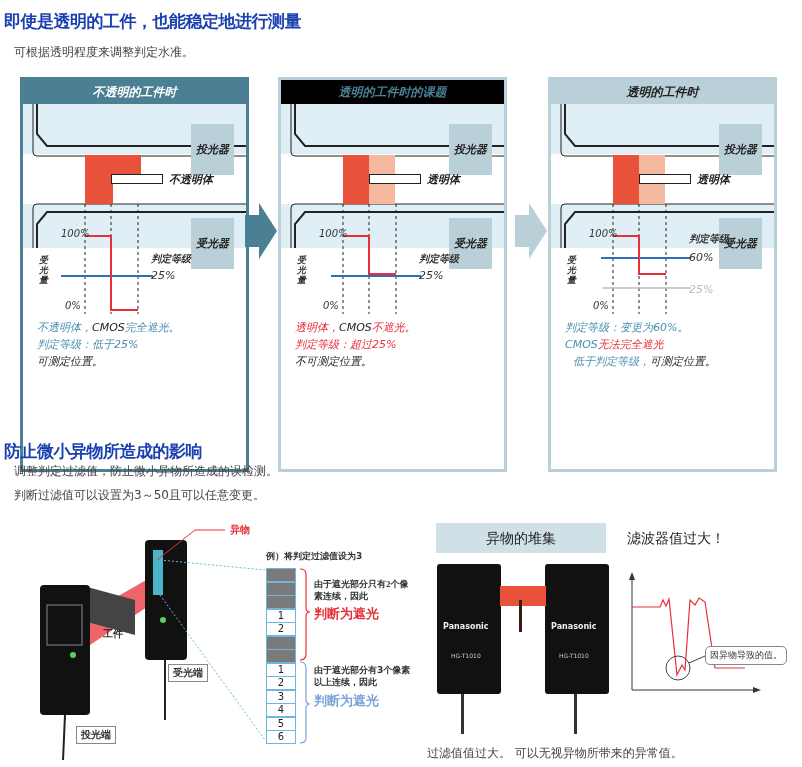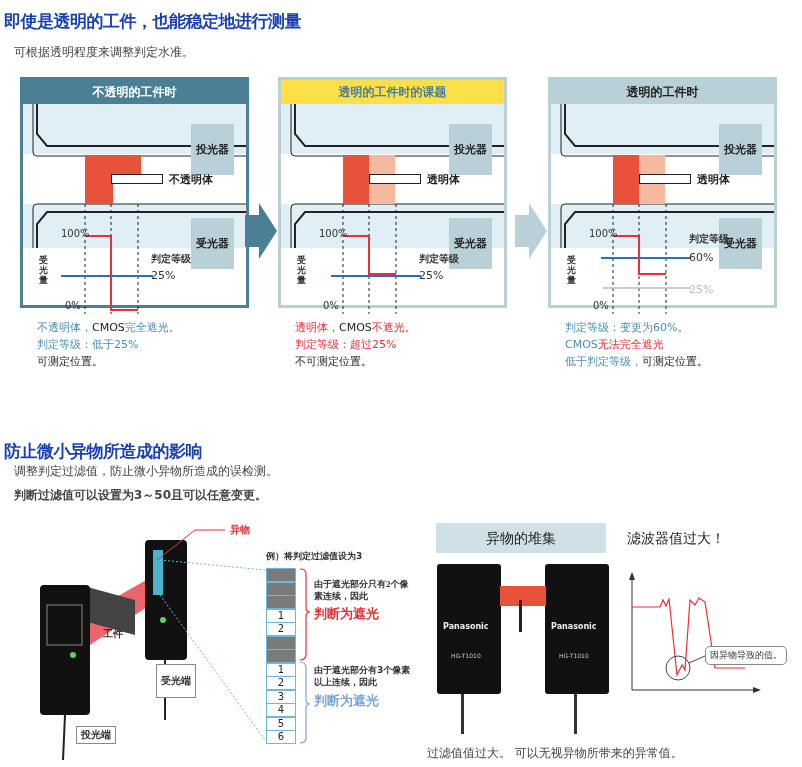--- a/index.html
+++ b/index.html
@@ -1,25 +1,25 @@
 <!DOCTYPE html>
 <html><head>
 <meta charset="utf-8">
 <style>
   * { box-sizing: border-box; margin: 0; padding: 0; }
   body { width: 802px; height: 767px; background: #ffffff; font-family: "DejaVu Sans", sans-serif; position: relative; overflow: hidden; color: #333; }
   .abs { position: absolute; }
   .h1 { left: 4px; top: 10px; font-size: 17px; font-weight: bold; color: #1a3fb0; letter-spacing: -0.5px; }
   .sub { left: 14px; font-size: 12px; color: #444; }
-  .panel { position: absolute; top: 77px; width: 229px; height: 231px; background: #fff; }
+  .panel { position: absolute; top: 77px; width: 229px; height: 395px; background: #fff; font-style: italic; }
   .panel .hdr { height: 24px; text-align: center; font-size: 12px; font-weight: bold; line-height: 24px; }
   .p1 { left: 20px; border: 3px solid #4b7f93; }
   .p1 .hdr { background: #4b7f93; color: #fff; }
   .p2 { left: 278px; border: 3px solid #b9d0d8; }
-  .p2 .hdr { background: #fde047; color: #4b7f93; }
+  .p2 .hdr { background: #000000; color: #4b7f93; }
   .p3 { left: 548px; border: 3px solid #b9d0d8; }
   .p3 .hdr { background: #b9d0d8; color: #222; }
   .sens { position: absolute; left: 0; right: 0; background: #e0eef5; }
   .lbl { position: absolute; background: #b9d0d8; font-size: 11px; font-weight: bold; padding: 18px 5px; color: #222; }
   .txt { position: absolute; font-size: 11px; line-height: 16px; }
   .blue { color: #4b8fb0; } .red { color: #e8303a; } .blk { color: #222; }
   .pix { position: absolute; width: 30px; height: 16px; border: 1px solid #6fb6dd; font-size: 10px; text-align: center; line-height: 14px; color: #222; background: #fff; }
   .pix.g { background: #7a7a7a; }
   .dev { position: absolute; background: #111; border-radius: 3px; }
 </style>
@@ -137,35 +137,35 @@
     </svg>
     <div class="abs" style="left:38px;top:148px;font-size:10px;">100%</div>
     <div class="abs" style="left:42px;top:220px;font-size:10px;">0%</div>
     <div class="abs" style="left:16px;top:175px;width:10px;font-size:9px;font-weight:bold;line-height:10px;">受光量</div>
     <div class="abs" style="left:138px;top:152px;font-size:10px;font-weight:bold;">判定等级</div>
     <div class="abs" style="left:138px;top:171px;font-size:11px;">60%</div>
     <div class="abs" style="left:138px;top:203px;font-size:11px;color:#bbb;">25%</div>
     <div class="notes">
         <div class="txt" style="left: 14px; top: 240px;"><span class="blue">判定等级：变更为60%。</span></div>
         <div class="txt" style="left: 14px; top: 257px;"><span class="blue">CMOS</span><span class="red">无法完全遮光</span></div>
-        <div class="txt" style="left: 14px; top: 274px; text-align: right;"><span class="blue">低于判定等级，</span><span class="blk">可测定位置。</span></div>
+        <div class="txt" style="left: 22px; top: 274px; text-align: right;"><span class="blue">低于判定等级，</span><span class="blk">可测定位置。</span></div>
       </div>
   </div>
   </div>
 
 <svg class="abs" style="left:245px;top:203px;" width="32" height="56">
   <polygon points="0,12 14,12 14,0 32,28 14,56 14,44 0,44" fill="#4b7f93"></polygon>
 </svg>
 <svg class="abs" style="left:515px;top:203px;" width="32" height="56">
   <polygon points="0,12 14,12 14,0 32,28 14,56 14,44 0,44" fill="#b9d0d8"></polygon>
 </svg>
 
 <div class="abs h1" style="top:440px;">防止微小异物所造成的影响</div>
 <div class="abs sub" style="top:463px;">调整判定过滤值，防止微小异物所造成的误检测。</div>
-<div class="abs sub" style="top:487px;font-weight:bold;">判断过滤值可以设置为3～50且可以任意变更。</div>
+<div class="abs sub" style="top:487px;">判断过滤值可以设置为3～50且可以任意变更。</div>
 
 <div>
   <svg class="abs" style="left:25px;top:520px;" width="240" height="240">
 
     <polygon points="60,95 130,55 140,75 65,125" fill="#e8303a" opacity="0.75"></polygon>
 
     <polygon points="55,65 110,80 110,115 55,100" fill="#444"></polygon>
 
     <rect x="15" y="65" width="50" height="130" rx="4" fill="#111"></rect>
     <rect x="22" y="85" width="35" height="40" fill="none" stroke="#888" stroke-width="1"></rect>
@@ -177,21 +177,21 @@
     <circle cx="138" cy="100" r="3" fill="#5ed05e"></circle>
     <line x1="140" y1="140" x2="140" y2="200" stroke="#222" stroke-width="2"></line>
 
     <polyline points="132,40 170,10 200,10" fill="none" stroke="#e8303a" stroke-width="1"></polyline>
 
     <line x1="135" y1="40" x2="240" y2="50" stroke="#6fb6dd" stroke-dasharray="2,2"></line>
     <line x1="135" y1="75" x2="240" y2="220" stroke="#6fb6dd" stroke-dasharray="2,2"></line>
   </svg>
   <div class="abs red" style="left:230px;top:523px;font-size:10px;font-weight:bold;">异物</div>
   <div class="abs" style="left:103px;top:627px;font-size:10px;font-weight:bold;">工件</div>
-  <div class="abs" style="left:156px;top:664px;font-size:10px;font-weight:bold;border:1px solid #888;padding:9px 4px;background:#fff;">受光端</div>
+  <div class="abs" style="left:168px;top:664px;font-size:10px;font-weight:bold;border:1px solid #888;padding:1px 4px;background:#fff;">受光端</div>
   <div class="abs" style="left:76px;top:726px;font-size:10px;font-weight:bold;border:1px solid #888;padding:1px 4px;background:#fff;">投光端</div>
 </div>
 
 <div class="abs" style="left:266px;top:550px;font-size:9px;font-weight:bold;color:#333;">例）将判定过滤值设为3</div>
 <div id="pixel-strip">
     <div class="pix g" style="left: 266px; top: 568px; height: 14px; line-height: 12px;"></div>
     <div class="pix g" style="left: 266px; top: 581.5px; height: 14px; line-height: 12px;"></div>
     <div class="pix g" style="left: 266px; top: 595px; height: 14px; line-height: 12px;"></div>
     <div class="pix" style="left: 266px; top: 608.5px; height: 14px; line-height: 12px;">1</div>
     <div class="pix" style="left: 266px; top: 622px; height: 14px; line-height: 12px;">2</div>

